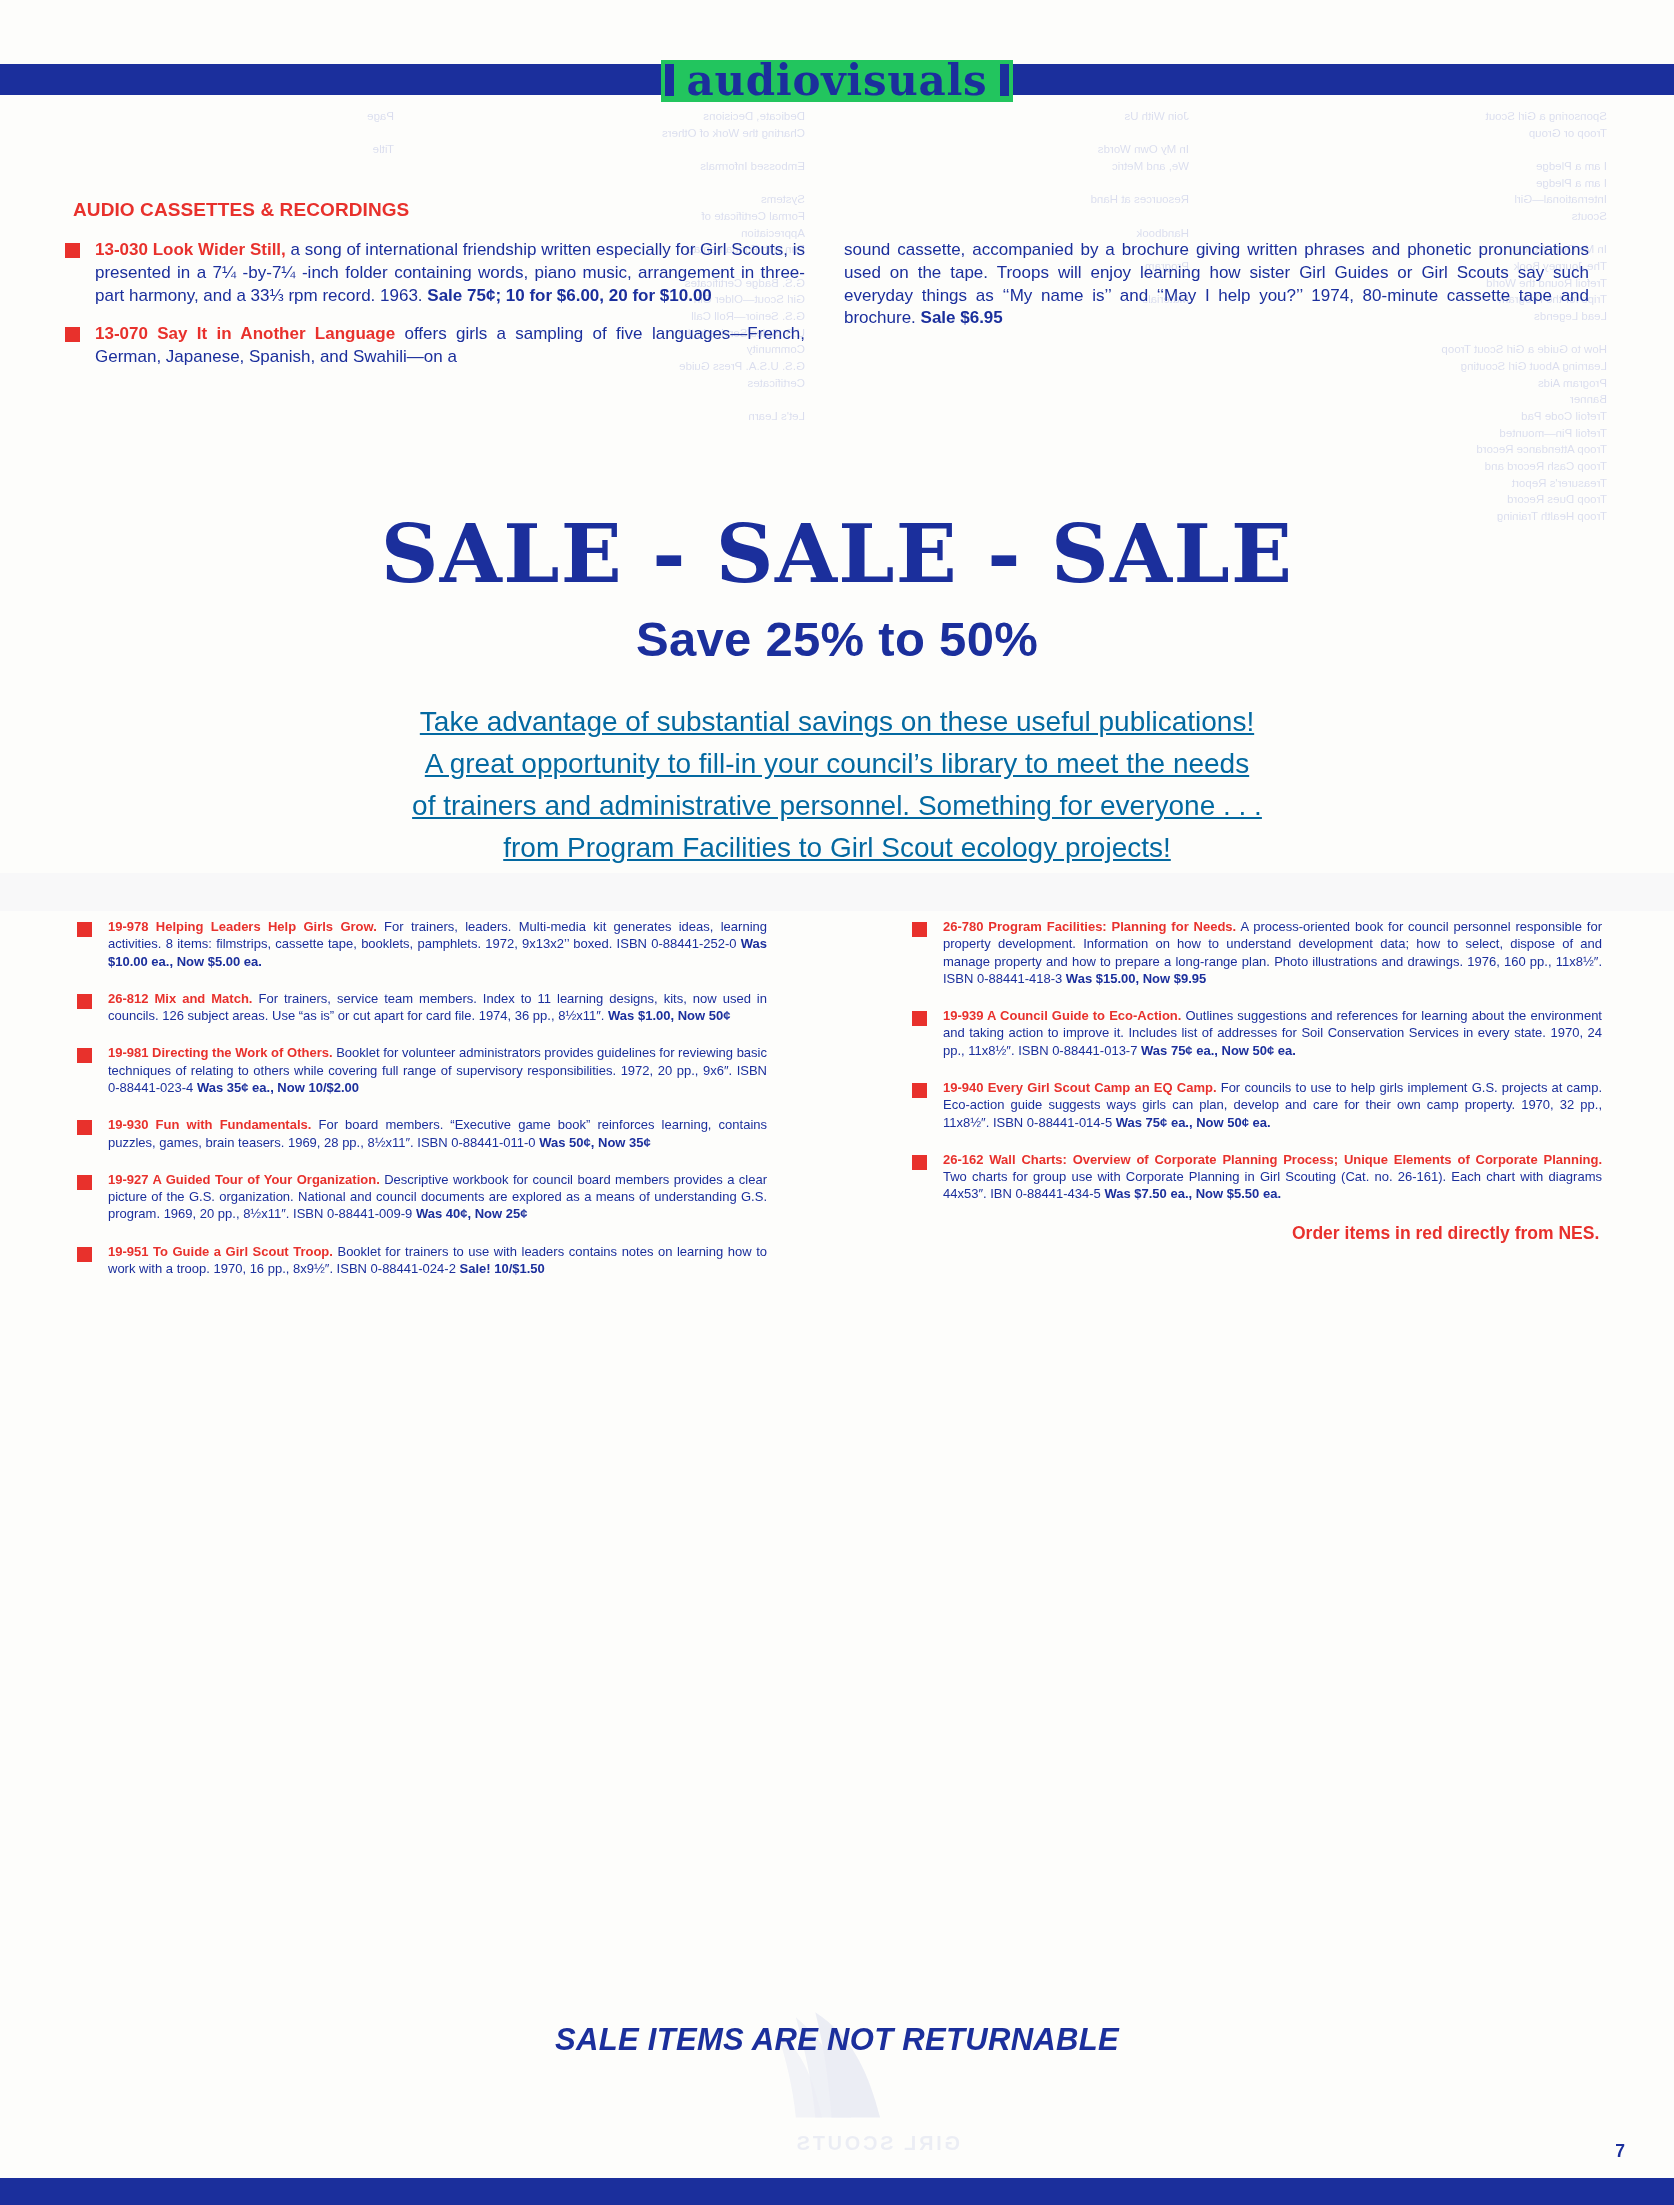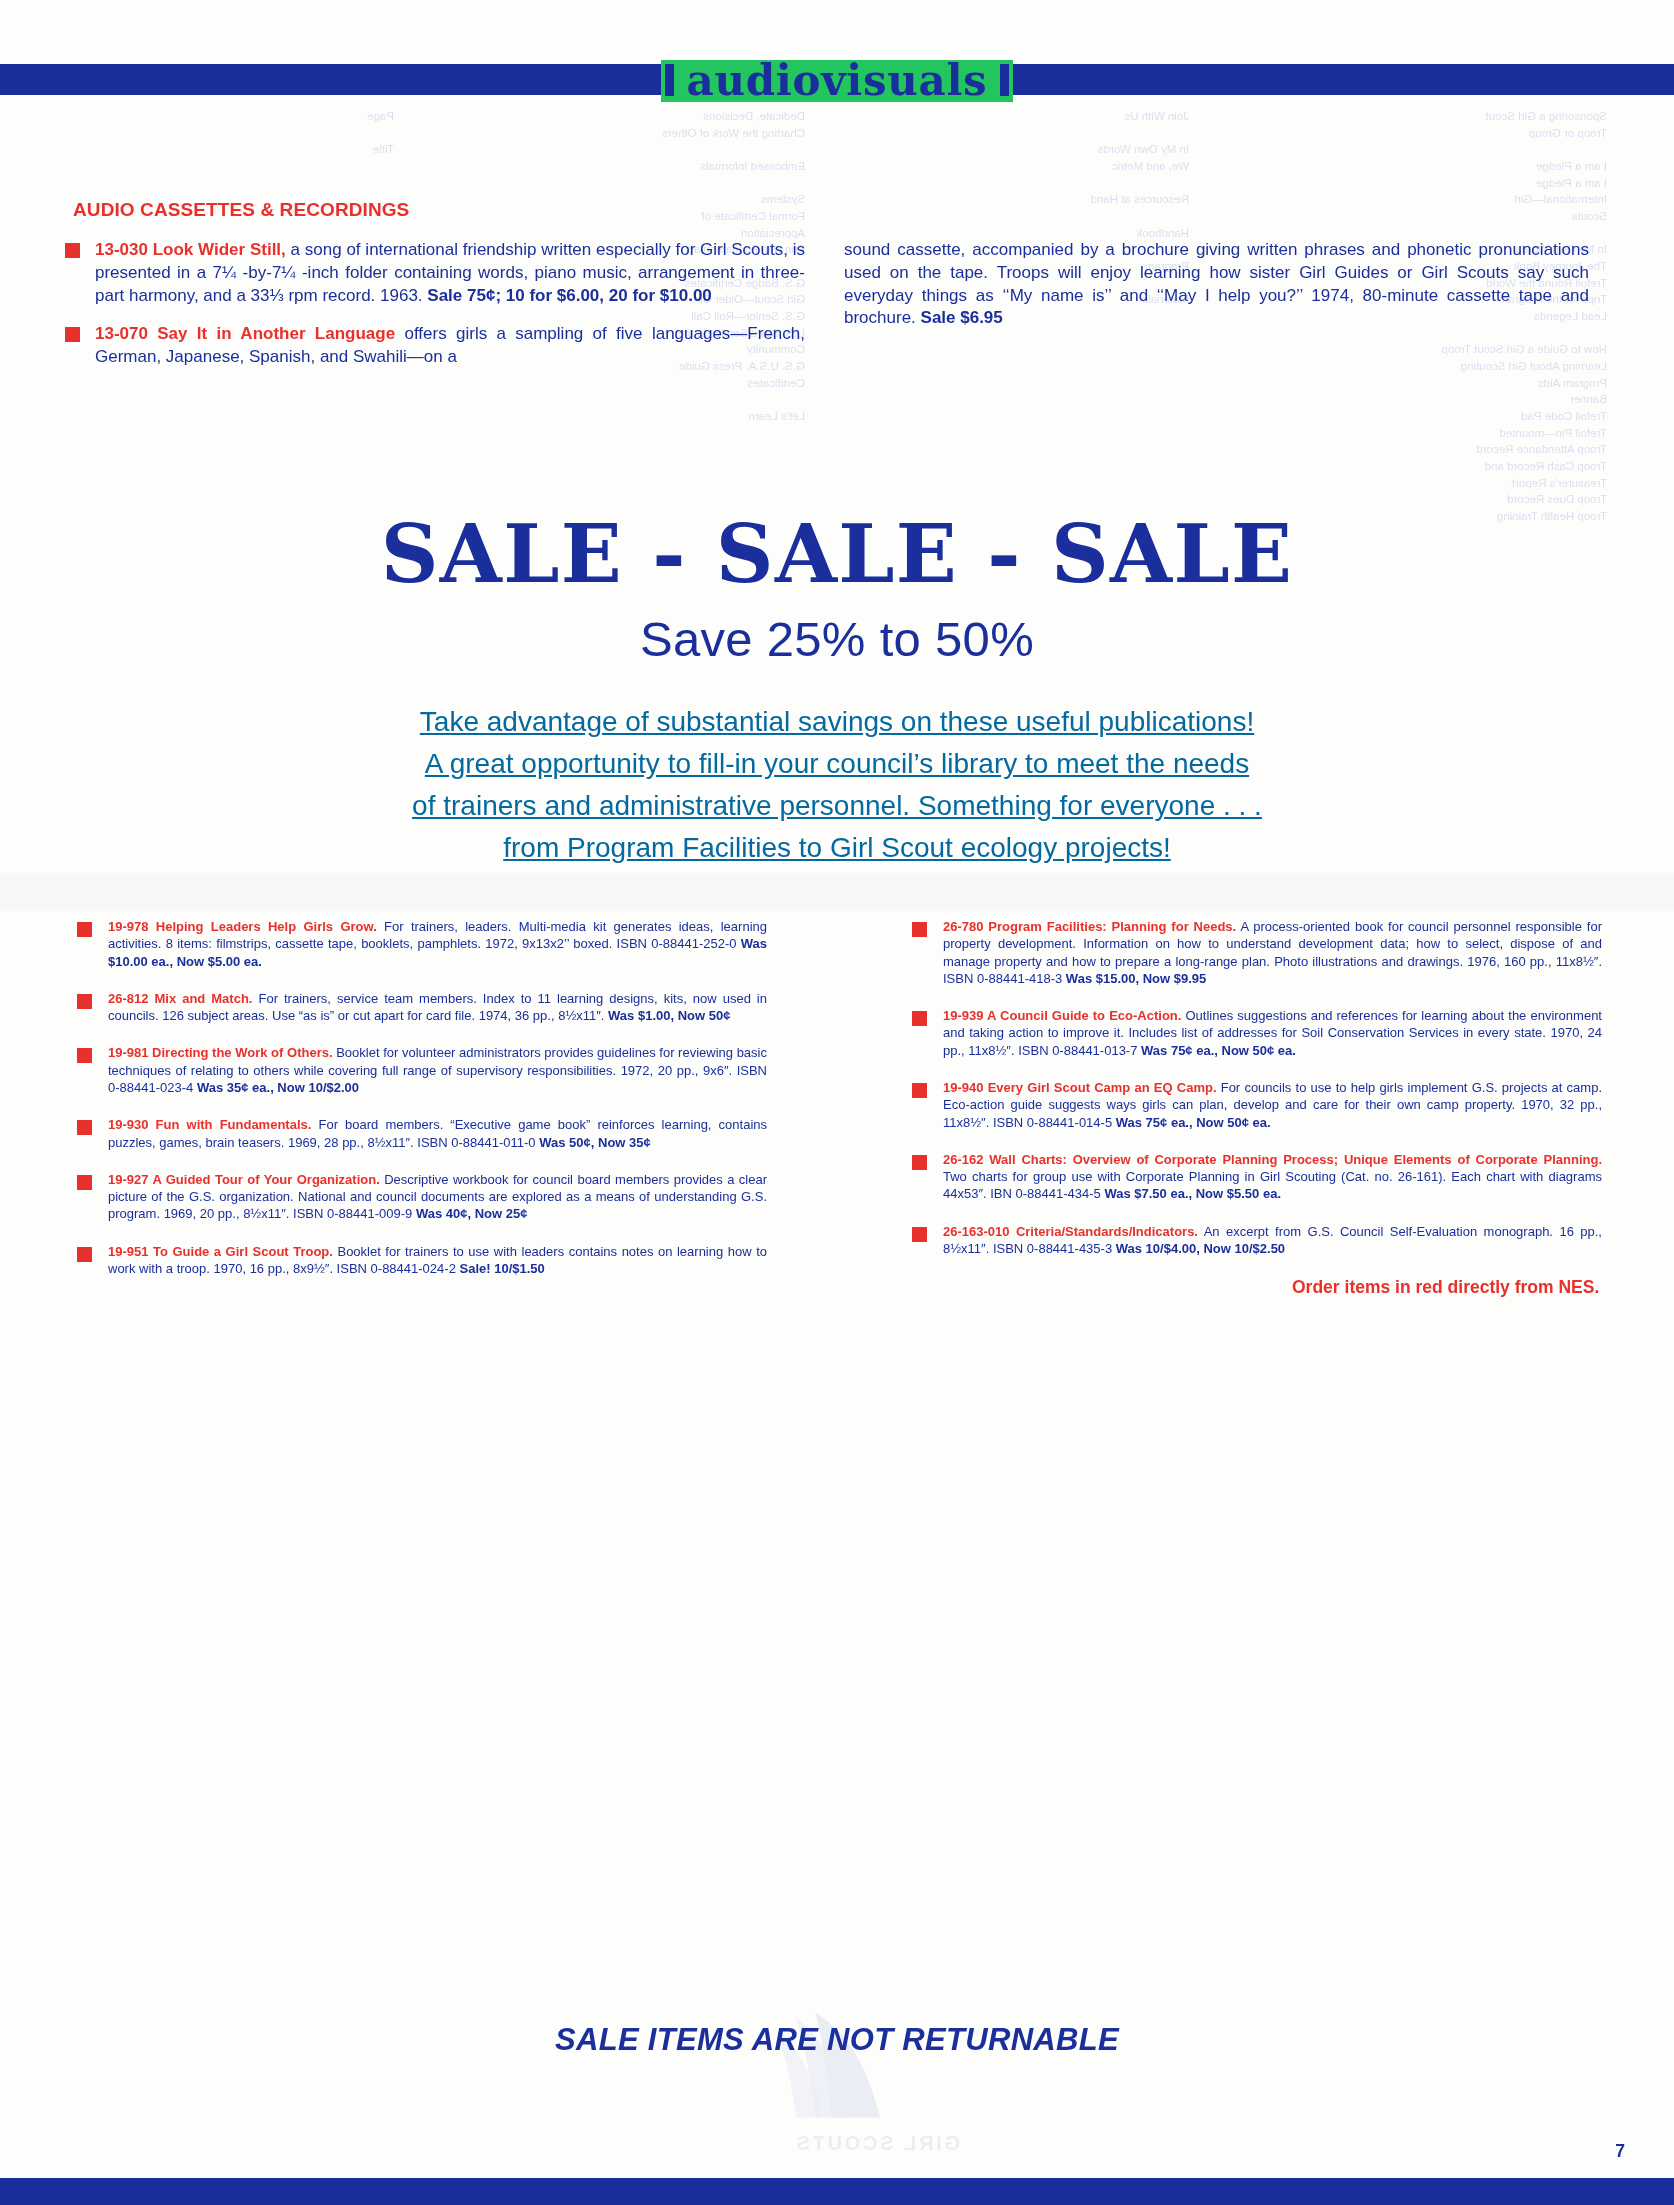--- a/index.html
+++ b/index.html
@@ -183,21 +183,21 @@
   .sale-title {
     font-family: "DejaVu Serif", serif;
     font-weight: bold;
     font-size: 80px;
     letter-spacing: 1.3px;
     color: #1b2f9c;
     line-height: 1.05;
   }
   .sale-sub {
     font-size: 49px;
-    font-weight: normal;
+    font-weight: bold;
     color: #1b2f9c;
     margin-top: 15px;
     letter-spacing: 0.3px;
   }
   .sale-line {
     font-size: 28px;
     color: #0369a1;
     margin-top: 34px;
     line-height: 1.5;
     text-decoration: underline;
@@ -428,24 +428,20 @@
         <div class="item">
           <span class="sq"></span>
           <span class="hl">19-940  Every Girl Scout Camp an EQ Camp.</span><span> For councils to use to help girls implement G.S. projects at camp. Eco-action guide suggests ways girls can plan, develop and care for their own camp property. 1970, 32 pp., 11x8½″. ISBN 0-88441-014-5 </span><b>Was 75¢ ea., Now 50¢ ea.</b>
         </div>
 
         <div class="item">
           <span class="sq"></span>
           <span class="hl">26-162 Wall Charts: Overview of Corporate Planning Process; Unique Elements of Corporate Planning.</span><span> Two charts for group use with Corporate Planning in Girl Scouting (Cat. no. 26-161). Each chart with diagrams 44x53″. IBN 0-88441-434-5 </span><b>Was $7.50 ea., Now $5.50 ea.</b>
         </div>
 
-        <div class="item">
-          <span class="sq"></span>
-          <span class="hl">26-163-010 Criteria/Standards/Indicators.</span><span>  An  excerpt from G.S. Council Self-Evaluation monograph. 16 pp., 8½x11″. ISBN 0-88441-435-3 </span><b>Was 10/$4.00, Now 10/$2.50</b>
-        </div>
 
         <div class="order-note">Order items in red directly from NES.</div>
 
       </div>
 
     </div>
 
     <div class="not-returnable">SALE ITEMS ARE NOT RETURNABLE</div>
 
   </div>

